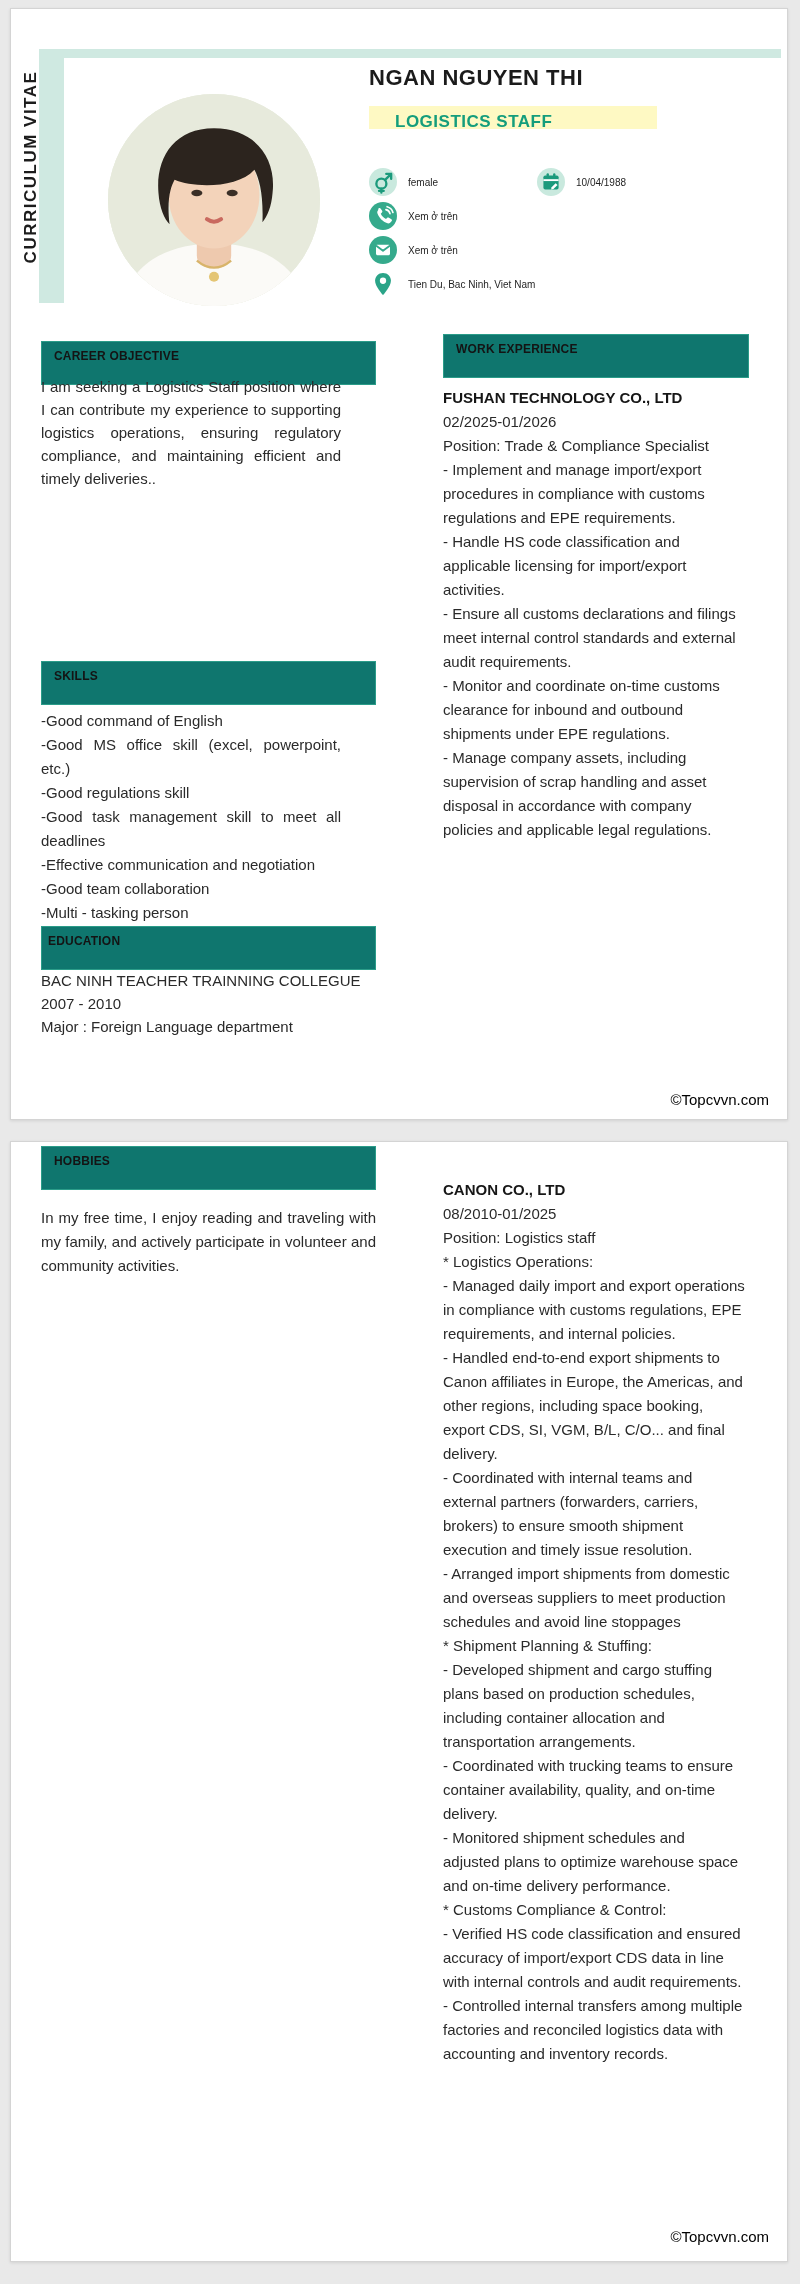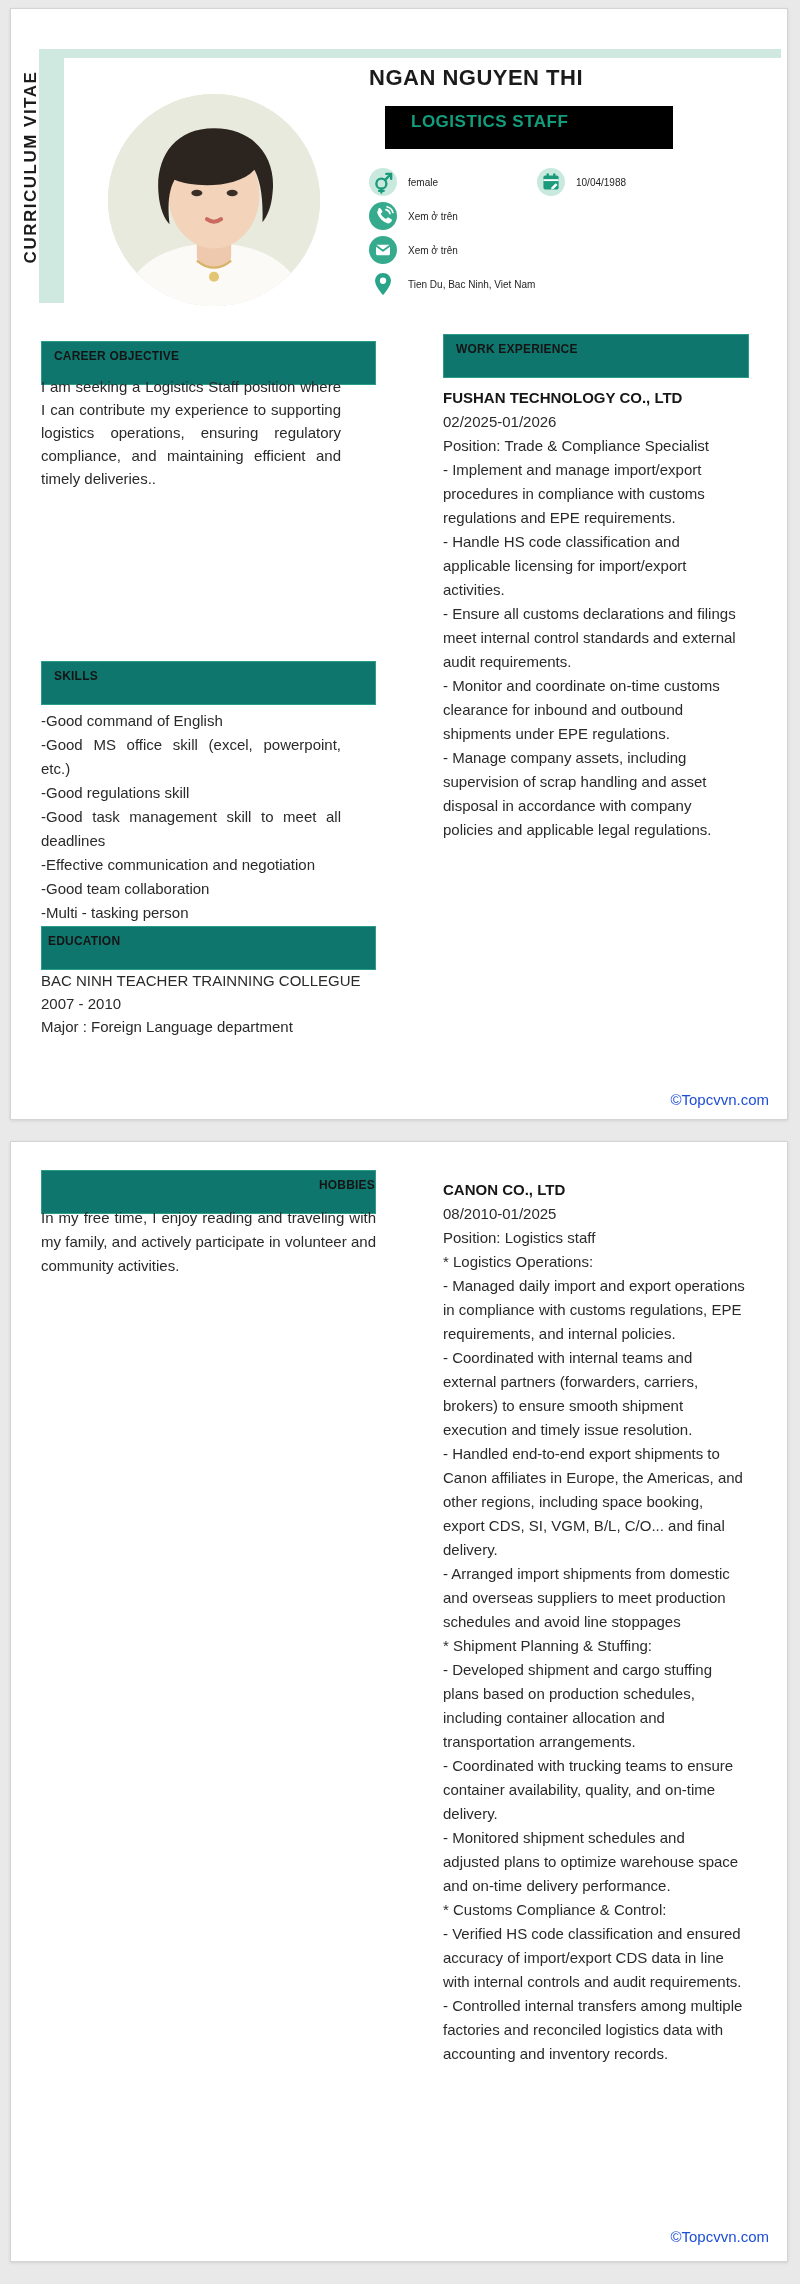--- a/index.html
+++ b/index.html
@@ -28,23 +28,22 @@
   }
   .photo {
     position:absolute; left:97px; top:85px; width:212px; height:212px;
     border-radius:50%; overflow:hidden; background:#e9ecdf;
   }
   .name {
     position:absolute; left:358px; top:56px;
     font-size:22px; font-weight:bold; color:#1b1b1b; letter-spacing:.5px;
   }
   .title-band {
-    position:absolute; left:358px; top:97px; width:288px; height:43px;
-    background:#000000;
-    margin-left:16px;
+    position:absolute; left:358px; top:97px; width:288px; height:23px;
+    background:#fef9c3;
   }
   .title-band .txt {
     padding-left:26px; line-height:31px; font-size:17px; font-weight:bold;
     color:#149d7c; letter-spacing:.5px;
   }
   .detail {
     position:absolute; display:flex; align-items:center; gap:11px;
     height:28px; font-size:10px; color:#1f1f1f;
   }
   .ic { width:28px; height:28px; border-radius:50%; flex:0 0 28px;
@@ -63,21 +62,21 @@
   }
   .sec.right { left:432px; width:306px; }
 
   .body-block { position:absolute; font-size:15px; line-height:23px; color:#2a2a2a; }
   .just { text-align:justify; }
   .para + .para { margin-top:23px; }
   .lh24 { line-height:24px; }
   .bold { font-weight:bold; color:#161616; }
 
   .footer {
-    position:absolute; right:18px; font-size:15px; color:#1d4ed8;
+    position:absolute; right:18px; font-size:15px; color:#000000;
   }
 </style>
 </head>
 <body>
 
 <div class="page" id="page1">
 
   <div class="band-h"></div>
   <div class="band-v"></div>
 
@@ -197,32 +196,32 @@
     <div>- Ensure all customs declarations and filings meet internal control standards and external audit requirements.</div>
     <div>- Monitor and coordinate on-time customs clearance for inbound and outbound shipments under EPE regulations.</div>
     <div>- Manage company assets, including supervision of scrap handling and asset disposal in accordance with company policies and applicable legal regulations.</div>
   </div>
 
   <div class="footer" style="top:1082px;">©Topcvvn.com</div>
 </div>
 
 <div class="page" id="page2">
 
-  <div class="sec" style="top:28px;text-align:right;">HOBBIES</div>
+  <div class="sec" style="top:4px;">HOBBIES</div>
 
   <div class="body-block just lh24" style="left:30px; top:64px; width:335px;">In my free time, I enjoy reading and traveling with my family, and actively participate in volunteer and community activities.</div>
 
   <div class="body-block lh24" style="left:432px; top:36px; width:302px;">
     <div class="bold">CANON CO., LTD</div>
     <div>08/2010-01/2025</div>
     <div>Position: Logistics staff</div>
     <div>* Logistics Operations:</div>
     <div>- Managed daily import and export operations in compliance with customs regulations, EPE requirements, and internal policies.</div>
+    <div>- Handled end-to-end export shipments to Canon affiliates in Europe, the Americas, and other regions, including space booking, export CDS, SI, VGM, B/L, C/O... and final delivery.</div>
     <div>- Coordinated with internal teams and external partners (forwarders, carriers, brokers) to ensure smooth shipment execution and timely issue resolution.</div>
-    <div>- Handled end-to-end export shipments to Canon affiliates in Europe, the Americas, and other regions, including space booking, export CDS, SI, VGM, B/L, C/O... and final delivery.</div>
     <div>- Arranged import shipments from domestic and overseas suppliers to meet production schedules and avoid line stoppages</div>
     <div>* Shipment Planning &amp; Stuffing:</div>
     <div>- Developed shipment and cargo stuffing plans based on production schedules, including container allocation and transportation arrangements.</div>
     <div>- Coordinated with trucking teams to ensure container availability, quality, and on-time delivery.</div>
     <div>- Monitored shipment schedules and adjusted plans to optimize warehouse space and on-time delivery performance.</div>
     <div>* Customs Compliance &amp; Control:</div>
     <div>- Verified HS code classification and ensured accuracy of import/export CDS data in line with internal controls and audit requirements.</div>
     <div>- Controlled internal transfers among multiple factories and reconciled logistics data with accounting and inventory records.</div>
   </div>
 

